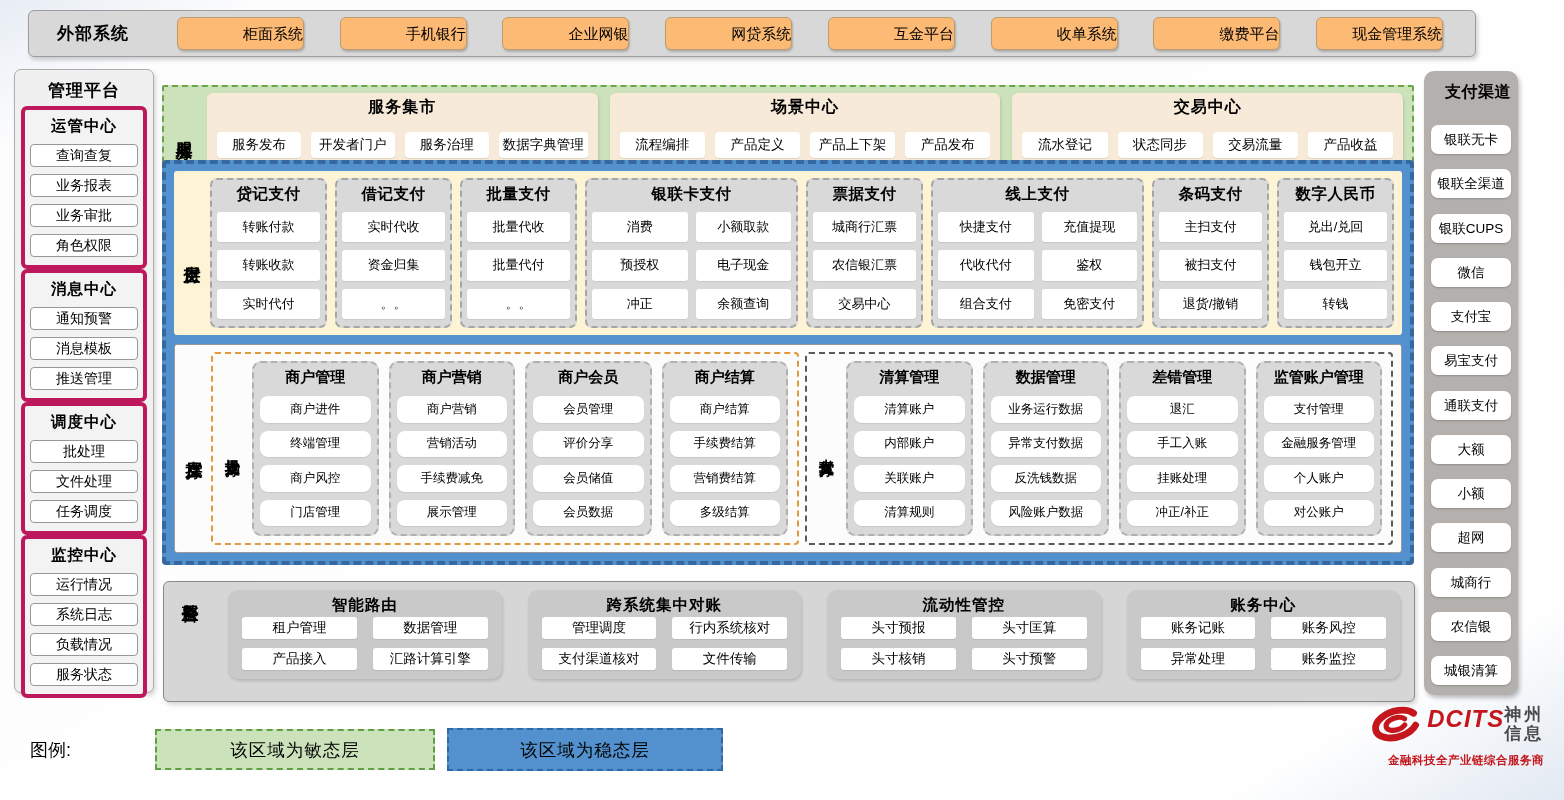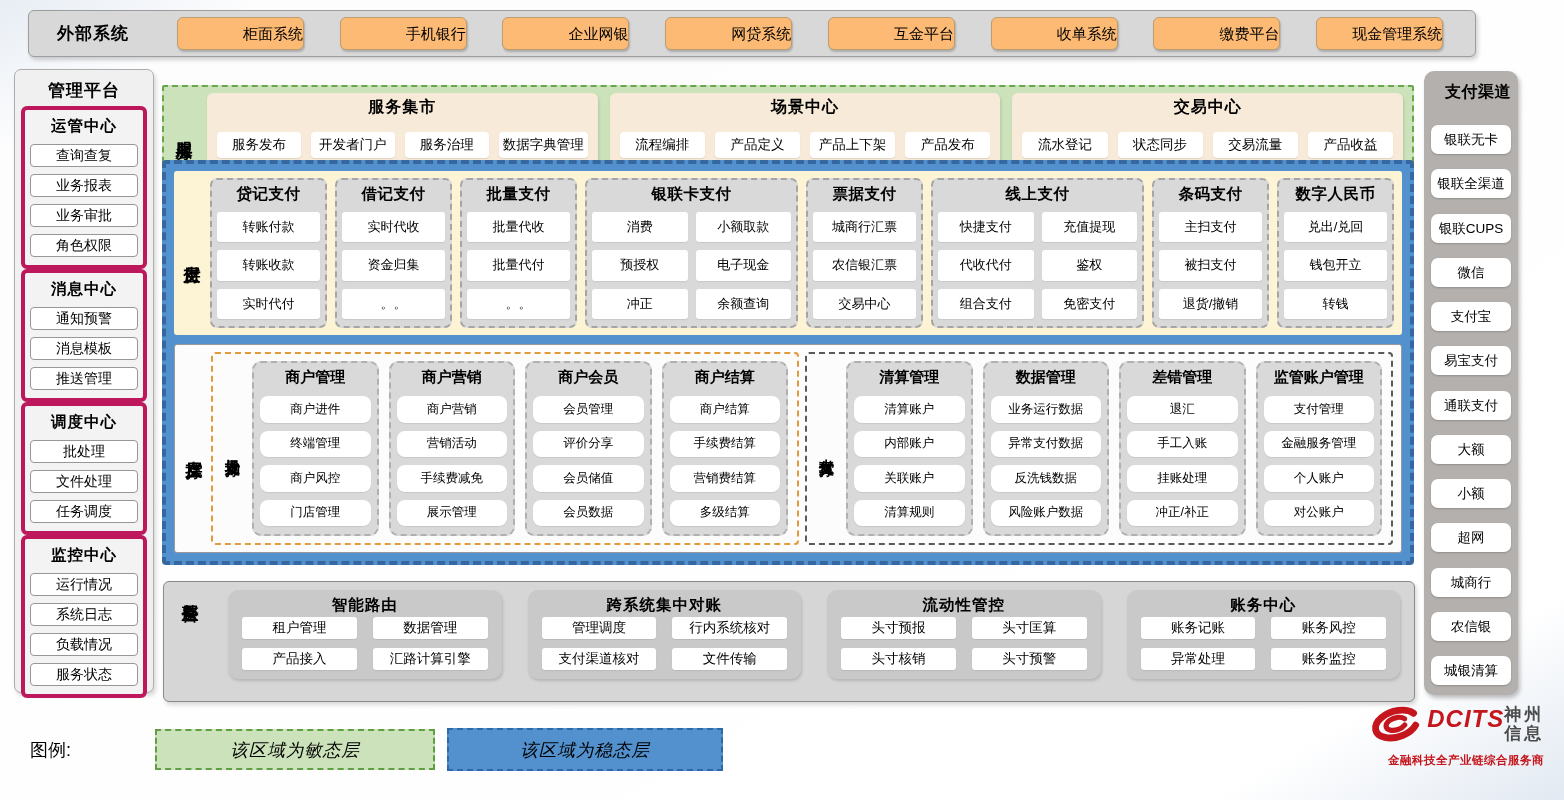--- a/index.html
+++ b/index.html
@@ -146,21 +146,21 @@
     height:29px;line-height:29px;text-align:center;font-size:13.5px;
     background:#fff;border-radius:7px;white-space:nowrap;
     box-shadow:0 1px 2px rgba(0,0,0,.2);
   }
 
   
   .legend{position:absolute;left:28px;top:728px;display:flex;align-items:center;}
   .legend-label{font-size:18px;width:127px;padding-left:2px;}
   .legend-box{
     width:280px;height:41px;display:flex;align-items:center;justify-content:center;
-    font-size:17.5px;letter-spacing:1px;font-style:italic;
+    font-size:17.5px;letter-spacing:1px;
   }
   .legend-box.agile{background:#cbe2ba;border:2px dashed #5f9e43;margin-right:12px;}
   .legend-box.stable{background:#5291cd;border:2.5px dashed #2d68a8;width:276px;height:43px;}
 
   
   .logo{position:absolute;left:1370px;top:700px;width:192px;}
   .logo-row{display:flex;align-items:center;gap:4px;}
   .logo-texts{display:flex;flex-direction:row;line-height:1.1;}
   .logo-brand{font-weight:bold;font-style:italic;font-size:24px;color:#c4161c;letter-spacing:1px;}
   .logo-company{font-weight:bold;font-size:17px;color:#4a4a4a;letter-spacing:3px;}

